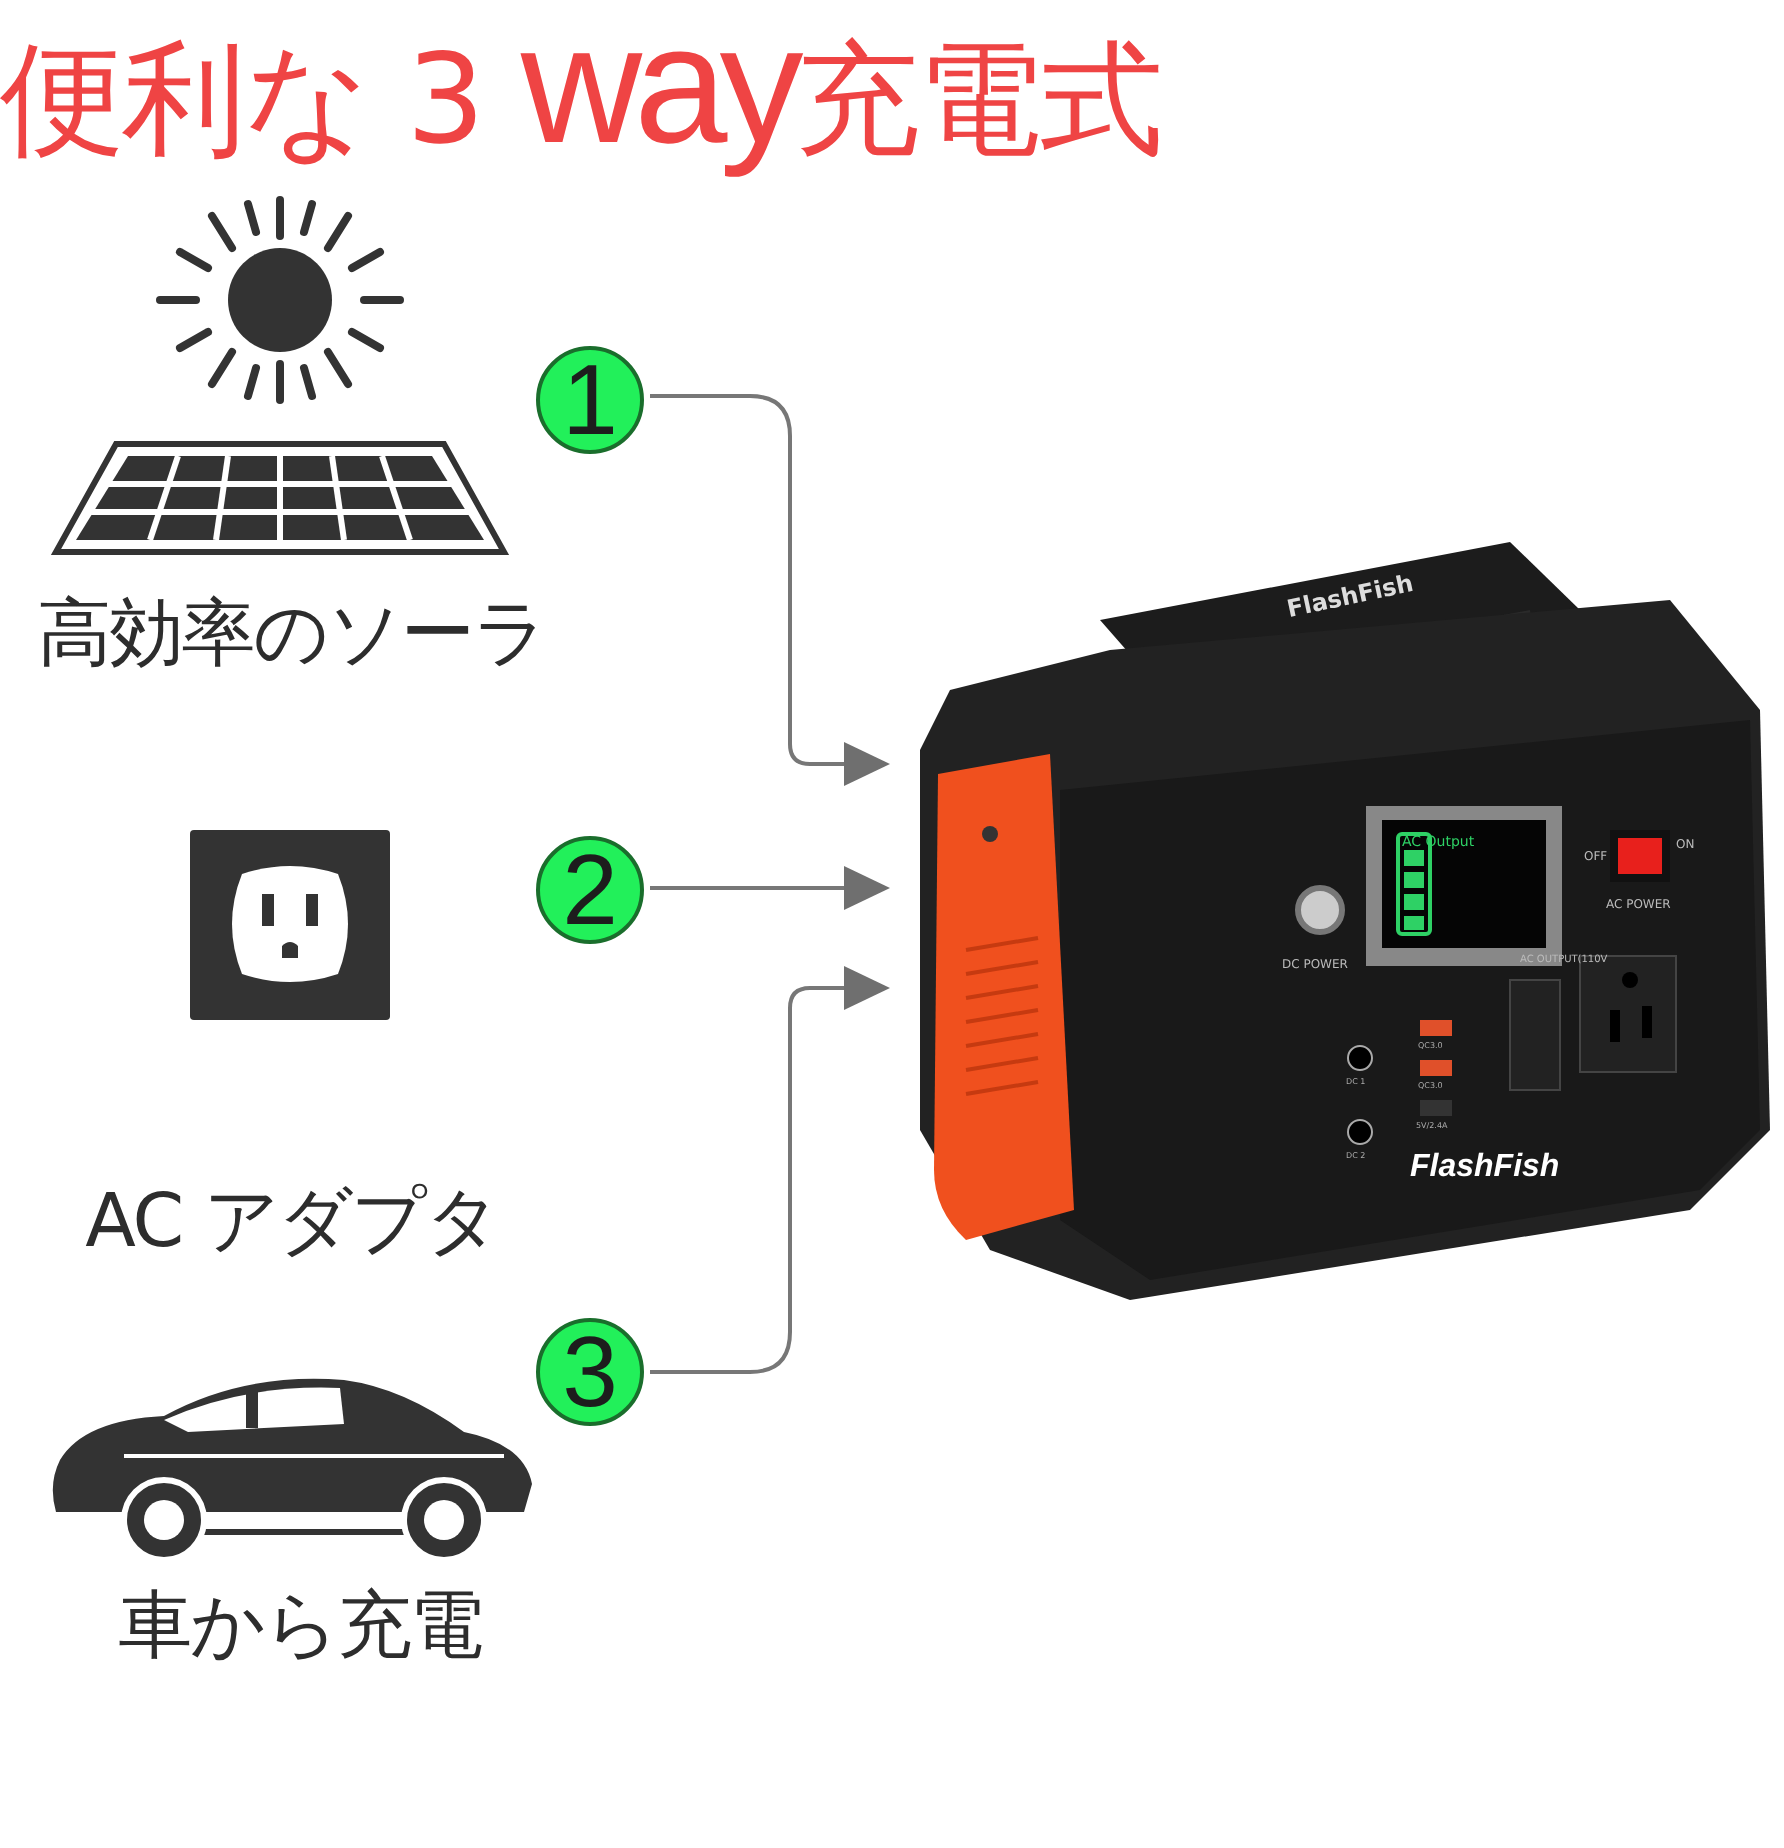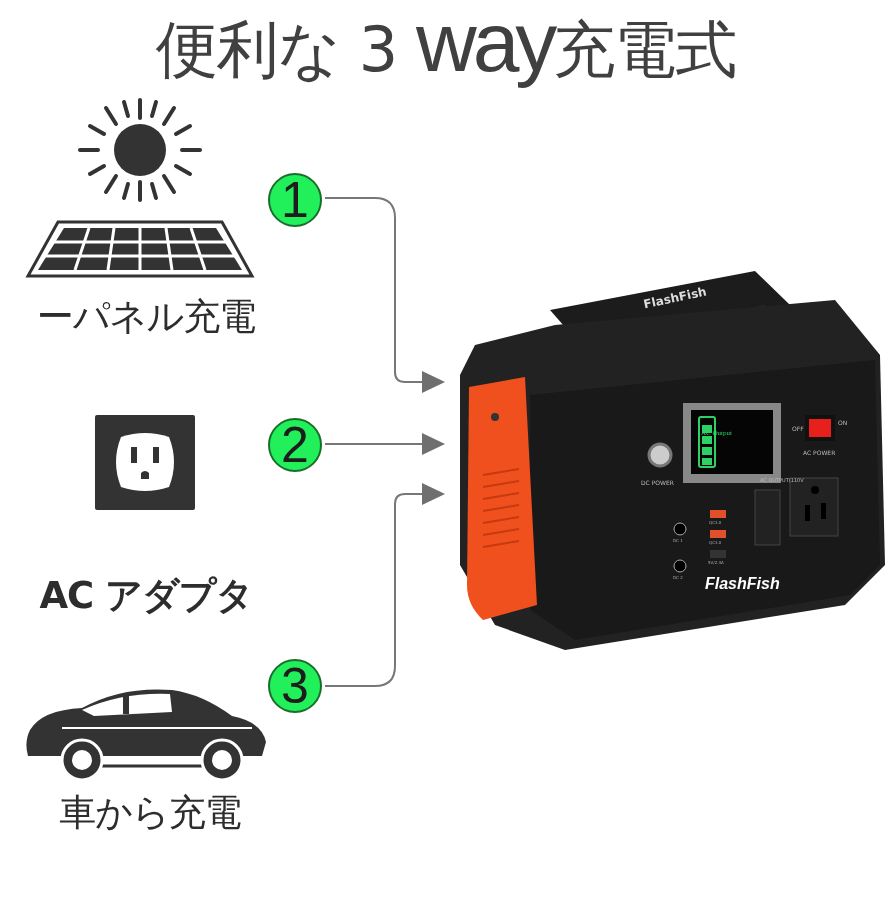--- a/index.html
+++ b/index.html
@@ -1,20 +1,20 @@
 <!DOCTYPE html>
 <html><head>
 <meta charset="utf-8">
 <style>
   html, body { margin:0; padding:0; background:#fff; }
   body { width:892px; height:924px; position:relative; overflow:hidden;
          font-family:"DejaVu Sans", sans-serif; color:#333; }
   .abs { position:absolute; }
-  .title { left:0; top:2px; width:892px; text-align:center; font-size:62px;
-           line-height:80px; color:#404040; letter-spacing:-1px; }
+  .title { left:0; top:2px; width:892px; text-align:left; font-size:62px;
+           line-height:80px; color:#ef4444; letter-spacing:-1px; }
   .title .way { font-family:"Liberation Sans", sans-serif; font-size:84px; letter-spacing:-4px; }
   .label { text-align:center; font-size:37px; line-height:46px; color:#2d2d2d; letter-spacing:-1px; }
   .circle { width:54px; height:54px; border-radius:50%; background:#22f05a;
             border:2px solid #1a6e2c; box-sizing:border-box; text-align:center;
             font-family:"Liberation Sans", sans-serif; font-size:50px; line-height:50px; color:#1d1d1d; }
   svg { display:block; }
 </style>
 </head>
 <body>
 
@@ -50,33 +50,33 @@
         <line x1="24" y1="166" x2="216" y2="166"></line>
       <line x1="69" y1="138" x2="55" y2="180"></line>
         <line x1="94" y1="138" x2="88" y2="180"></line>
       <line x1="120" y1="138" x2="120" y2="180"></line>
         <line x1="146" y1="138" x2="152" y2="180"></line>
       <line x1="171" y1="138" x2="185" y2="180"></line>
     </g>
   </svg>
 </div>
 <div class="abs label" style="left:0;top:294px;width:292px;">
-  <div>ーパネル充電</div>
+  <div>高効率のソーラ</div>
 </div>
 
 <div class="abs" style="left:95px;top:415px;width:100px;height:95px;">
   <svg width="100" height="95" viewBox="0 0 100 95">
     <rect x="0" y="0" width="100" height="95" rx="2" fill="#333"></rect>
     <path d="M26,22 Q50,14 74,22 Q84,47 74,72 Q50,80 26,72 Q16,47 26,22Z" fill="#fff"></path>
     <rect x="36" y="32" width="6" height="16" fill="#333"></rect>
     <rect x="58" y="32" width="6" height="16" fill="#333"></rect>
     <path d="M46,64 L46,58 Q50,54 54,58 L54,64Z" fill="#333"></path>
   </svg>
 </div>
-<div class="abs label" style="left:0;top:573px;width:292px;font-weight:bold;">
+<div class="abs label" style="left:0;top:588px;width:292px;">
   <div>AC アダプタ</div>
 </div>
 
 <div class="abs" style="left:22px;top:682px;width:250px;height:100px;">
   <svg width="250" height="100" viewBox="0 0 250 100">
     <path d="M8,48 Q20,28 60,26 Q100,4 150,8 Q180,12 210,34 Q240,40 244,60 L240,74 L6,74 Q2,60 8,48Z" fill="#333"></path>
     <path d="M60,28 Q100,10 148,12 L150,30 L72,34Z" fill="#fff"></path>
     <path d="M104,14 L104,32" stroke="#333" stroke-width="6"></path>
     <path d="M40,46 L230,46" stroke="#fff" stroke-width="2"></path>
     <path d="M60,84 L190,84" stroke="#333" stroke-width="3"></path>
@@ -151,21 +151,21 @@
         <circle cx="360" cy="225" r="4"></circle>
       </g>
 
     <rect x="255" y="245" width="16" height="8" fill="#e0502a"></rect>
     <rect x="255" y="265" width="16" height="8" fill="#e0502a"></rect>
     <rect x="255" y="285" width="16" height="8" fill="#333"></rect>
     <circle cx="225" cy="264" r="6" fill="#000" stroke="#aaa"></circle>
     <circle cx="225" cy="301" r="6" fill="#000" stroke="#aaa"></circle>
   </svg>
   <div class="abs" style="left:188px;top:26px;color:#ddd;font-weight:bold;font-size:12px;transform:rotate(-12deg);">FlashFish</div>
-  <div class="abs" style="left:246px;top:164px;color:#2ed165;font-size:7px;font-family:Liberation Serif, serif;">AC Output</div>
+  <div class="abs" style="left:246px;top:152px;color:#2ed165;font-size:7px;">AC Output</div>
   <div class="abs" style="left:186px;top:214px;color:#bbb;font-size:6px;">DC POWER</div>
   <div class="abs" style="left:337px;top:160px;color:#bbb;font-size:6px;">OFF</div>
   <div class="abs" style="left:383px;top:154px;color:#bbb;font-size:6px;">ON</div>
   <div class="abs" style="left:348px;top:184px;color:#bbb;font-size:6px;">AC POWER</div>
   <div class="abs" style="left:305px;top:212px;color:#bbb;font-size:5px;">AC OUTPUT(110V</div>
   <div class="abs" style="left:254px;top:255px;color:#aaa;font-size:4px;">QC3.0</div>
   <div class="abs" style="left:254px;top:275px;color:#aaa;font-size:4px;">QC3.0</div>
   <div class="abs" style="left:253px;top:295px;color:#aaa;font-size:4px;">5V/2.4A</div>
   <div class="abs" style="left:218px;top:273px;color:#aaa;font-size:4px;">DC 1</div>
   <div class="abs" style="left:218px;top:310px;color:#aaa;font-size:4px;">DC 2</div>

